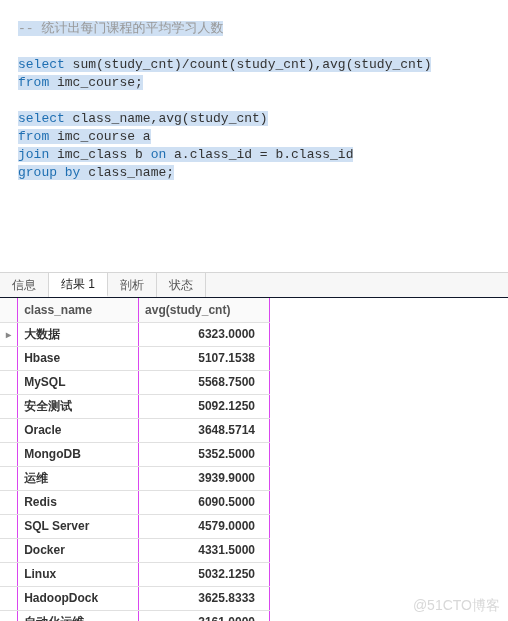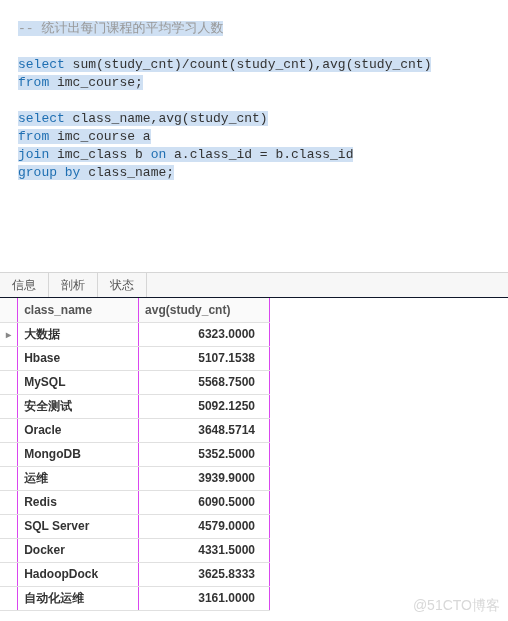--- a/index.html
+++ b/index.html
@@ -102,20 +102,21 @@
 </style>
 </head>
 <body>
 
 <div class="code-area">
   <div class="code" id="code"><div class="code-line"></div><div class="code-line"><span class="sql-cm sel">-- 统计出每门课程的平均学习人数</span></div><div class="code-line"></div><div class="code-line"><span class="sql-kw sel">select </span><span class="sql-tx sel">sum(study_cnt)/count(study_cnt),avg(study_cnt)</span></div><div class="code-line"><span class="sql-kw sel">from </span><span class="sql-tx sel">imc_course;</span></div><div class="code-line"></div><div class="code-line"><span class="sql-kw sel">select </span><span class="sql-tx sel">class_name,avg(study_cnt)</span></div><div class="code-line"><span class="sql-kw sel">from </span><span class="sql-tx sel">imc_course a</span></div><div class="code-line"><span class="sql-kw sel">join </span><span class="sql-tx sel">imc_class b </span><span class="sql-kw sel">on </span><span class="sql-tx sel">a.class_id = b.class_id</span></div><div class="code-line"><span class="sql-kw sel">group by </span><span class="sql-tx sel">class_name;</span></div><div class="code-line"></div><div class="code-line"></div><div class="code-line"></div><div class="code-line"></div><div class="code-line"></div></div>
 </div>
 
 <div class="tabs" id="tabs">
     <div class="tab">信息</div>
+    <div class="tab active">结果 1</div>
     <div class="tab">剖析</div>
     <div class="tab">状态</div>
   </div>
 
 <table class="grid">
   <thead>
     <tr>
       <th class="row-indicator"></th>
       <th style="width:120px">class_name</th>
       <th style="width:130px">avg(study_cnt)</th>
@@ -167,20 +168,25 @@
         <td>SQL Server</td>
         <td class="num">4579.0000</td>
       </tr>
       <tr>
         <td class="row-indicator"></td>
         <td>Docker</td>
         <td class="num">4331.5000</td>
       </tr>
       <tr>
         <td class="row-indicator"></td>
+        <td>Linux</td>
+        <td class="num">5032.1250</td>
+      </tr>
+      <tr>
+        <td class="row-indicator"></td>
         <td>HadoopDock</td>
         <td class="num">3625.8333</td>
       </tr>
       <tr>
         <td class="row-indicator"></td>
         <td>自动化运维</td>
         <td class="num">3161.0000</td>
       </tr>
     </tbody>
 </table>

